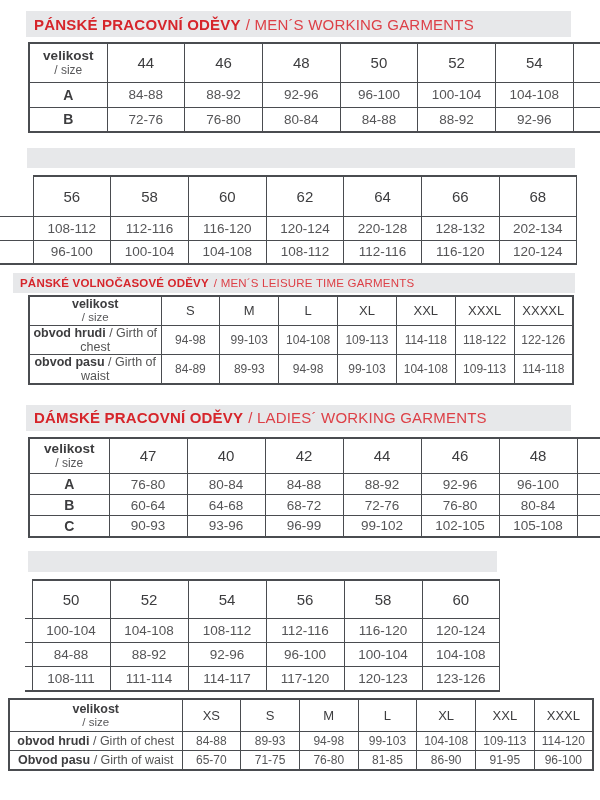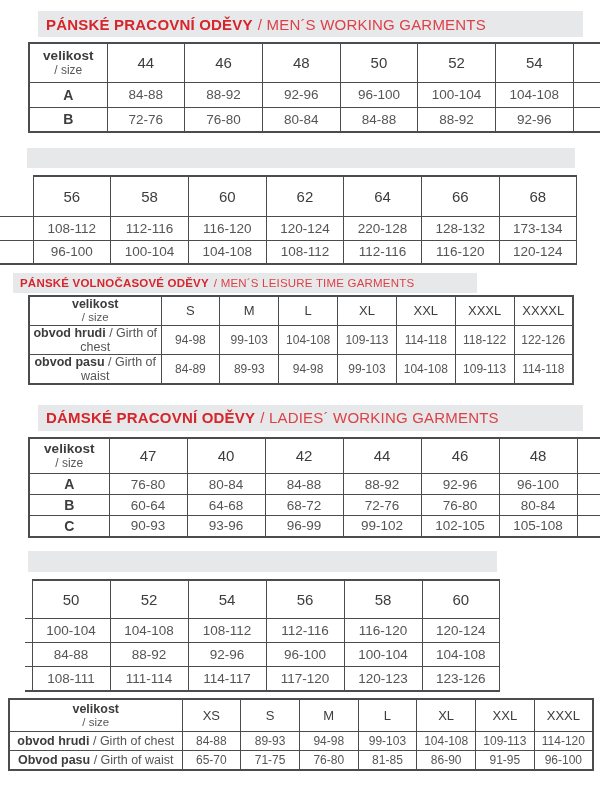--- a/index.html
+++ b/index.html
@@ -5,23 +5,23 @@
   *{box-sizing:border-box;margin:0;padding:0}
   html,body{width:600px;background:#fff}
   body{height:800px;font-family:"Liberation Sans",sans-serif;overflow:hidden}
 
   
   .bar{background:var(--bar-bg,#e7e8ea);display:flex;align-items:center;white-space:nowrap;overflow:hidden}
   .bar-lg{height:26px;font-size:15px;padding-left:8px}
   .bar-sm{height:20px;font-size:11.5px;padding-left:7px}
   .tb{font-weight:bold;color:var(--red-bold,#d6252b);letter-spacing:.2px}
   .trst{font-weight:normal;color:var(--red-light,#dd4047);margin-left:5px;letter-spacing:.2px}
-  .w545{width:545px;margin-left:38px}
+  .w545{width:545px;margin-left:26px}
   .mt11{margin-top:11px}
-  .bar2{width:464px;margin-left:13px;margin-top:8px}
+  .bar2{width:562px;margin-left:13px;margin-top:8px}
   .bar3{margin-top:20px}
 
   
   .spacer{background:var(--bar-bg,#e7e8ea)}
   .sp1{height:20px;width:548px;margin:15px 0 0 27px}
   .sp2{height:21px;width:469px;margin:13px 0 0 28px}
 
   
   .twrap{overflow:hidden}
   table{border-collapse:collapse;table-layout:fixed;border:2px solid var(--border,#4a4c50)}
@@ -164,21 +164,21 @@
         </thead>
         <tbody>
           <tr>
             <td class="stub"></td>
             <td class="v">108-112</td>
             <td class="v">112-116</td>
             <td class="v">116-120</td>
             <td class="v">120-124</td>
             <td class="v">220-128</td>
             <td class="v">128-132</td>
-            <td class="v">173-134</td>
+            <td class="v">202-134</td>
           </tr>
           <tr>
             <td class="stub"></td>
             <td class="v">96-100</td>
             <td class="v">100-104</td>
             <td class="v">104-108</td>
             <td class="v">108-112</td>
             <td class="v">112-116</td>
             <td class="v">116-120</td>
             <td class="v">120-124</td>

